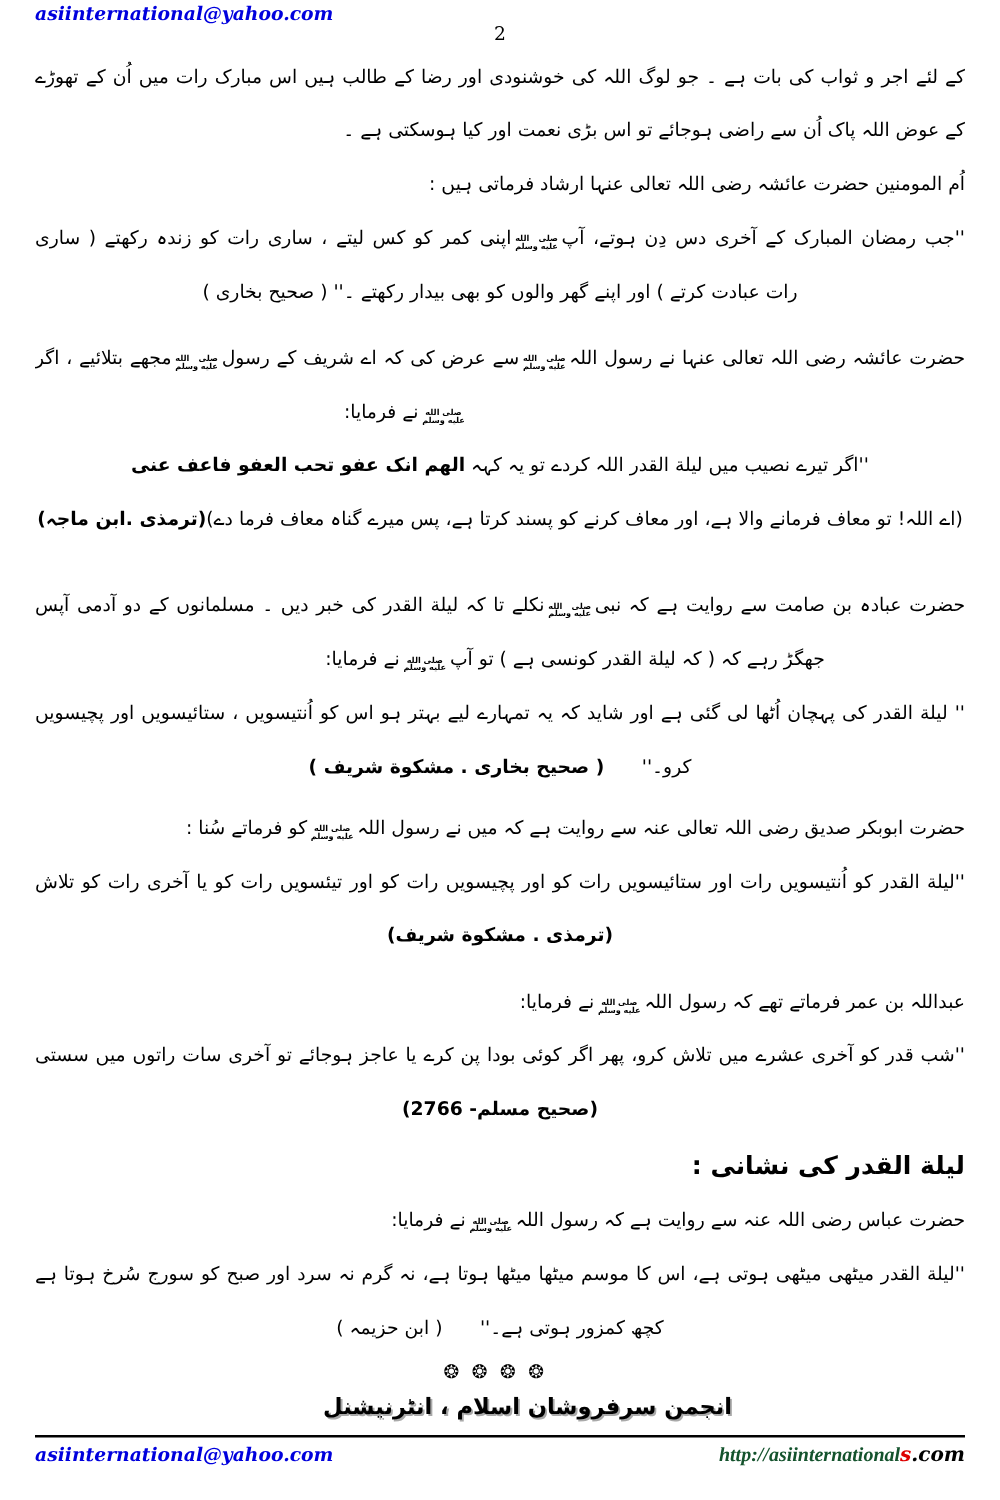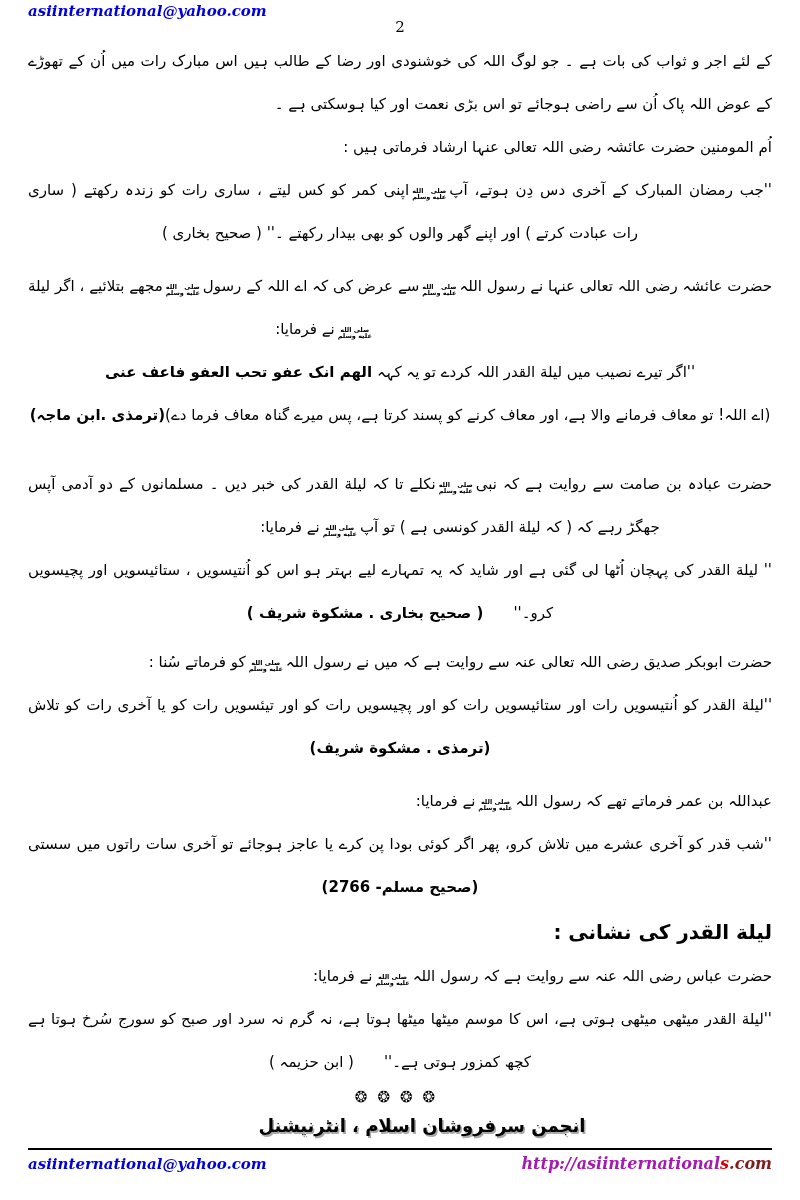--- a/index.html
+++ b/index.html
@@ -42,21 +42,21 @@
     <span class="email-top" style="color: rgb(0, 0, 221);">asiinternational@yahoo.com</span>
     <div class="page-number">2</div>
   </div>
 
   <div class="body" dir="rtl" lang="ur">
       <div class="line stretch"><span class="u">کے لئے اجر و ثواب کی بات ہے ۔ جو لوگ اللہ کی خوشنودی اور رضا کے طالب ہیں اس مبارک رات میں اُن کے تھوڑے سے عمل</span></div>
       <div class="line right"><span class="u">کے عوض اللہ پاک اُن سے راضی ہوجائے تو اس بڑی نعمت اور کیا ہوسکتی ہے ۔</span></div>
       <div class="line right"><span class="u">اُم المومنین حضرت عائشہ رضی اللہ تعالی عنہا ارشاد فرماتی ہیں :</span></div>
       <div class="line stretch"><span class="u">''جب رمضان المبارک کے آخری دس دِن ہوتے، آپ</span><span class="saw"><span>صلى الله</span><span>عليه وسلم</span></span><span class="u">اپنی کمر کو کس لیتے ، ساری رات کو زندہ رکھتے ( ساری</span></div>
       <div class="line center"><span class="u">رات عبادت کرتے ) اور اپنے گھر والوں کو بھی بیدار رکھتے ۔'' ( صحیح بخاری )</span></div>
-      <div class="line stretch" style="margin-top: 10px;"><span class="u">حضرت عائشہ رضی اللہ تعالی عنہا نے رسول اللہ</span><span class="saw"><span>صلى الله</span><span>عليه وسلم</span></span><span class="u">سے عرض کی کہ اے اللہ کے رسول</span><span class="saw"><span>صلى الله</span><span>عليه وسلم</span></span><span class="u">مجھے بتلائیے ، اگر لیلة</span></div>
+      <div class="line stretch" style="margin-top: 10px;"><span class="u">حضرت عائشہ رضی اللہ تعالی عنہا نے رسول اللہ</span><span class="saw"><span>صلى الله</span><span>عليه وسلم</span></span><span class="u">سے عرض کی کہ اے شریف کے رسول</span><span class="saw"><span>صلى الله</span><span>عليه وسلم</span></span><span class="u">مجھے بتلائیے ، اگر لیلة</span></div>
       <div class="line center" style="padding-right: 150px;"><span class="saw"><span>صلى الله</span><span>عليه وسلم</span></span><span class="u">نے فرمایا:</span></div>
       <div class="line center"><span class="u">''اگر تیرے نصیب میں لیلة القدر اللہ کردے تو یہ کہہ </span><span class="b">الھم انک عفو تحب العفو فاعف عنی</span></div>
       <div class="line left"><span class="u">(اے اللہ! تو معاف فرمانے والا ہے، اور معاف کرنے کو پسند کرتا ہے، پس میرے گناہ معاف فرما دے)</span><span class="b">(ترمذی .ابن ماجہ)</span></div>
       <div class="line stretch" style="margin-top: 26px;"><span class="u">حضرت عبادہ بن صامت سے روایت ہے کہ نبی</span><span class="saw"><span>صلى الله</span><span>عليه وسلم</span></span><span class="u">نکلے تا کہ لیلة القدر کی خبر دیں ۔ مسلمانوں کے دو آدمی آپس میں</span></div>
       <div class="line center" style="padding-left: 120px;"><span class="u">جھگڑ رہے کہ ( کہ لیلة القدر کونسی ہے ) تو آپ</span><span class="saw"><span>صلى الله</span><span>عليه وسلم</span></span><span class="u">نے فرمایا:</span></div>
       <div class="line stretch"><span class="u">'' لیلة القدر کی پہچان اُٹھا لی گئی ہے اور شاید کہ یہ تمہارے لیے بہتر ہو اس کو اُنتیسویں ، ستائیسویں اور پچیسویں میں تلاش</span></div>
       <div class="line left"><span class="u">کرو۔''</span><span class="b gap">( صحیح بخاری . مشکوة شریف )</span></div>
       <div class="line right" style="margin-top: 6px;"><span class="u">حضرت ابوبکر صدیق رضی اللہ تعالی عنہ سے روایت ہے کہ میں نے رسول اللہ</span><span class="saw"><span>صلى الله</span><span>عليه وسلم</span></span><span class="u">کو فرماتے سُنا :</span></div>
       <div class="line stretch"><span class="u">''لیلة القدر کو اُنتیسویں رات اور ستائیسویں رات کو اور پچیسویں رات کو اور تیئسویں رات کو یا آخری رات کو تلاش کرو ۔''</span></div>
       <div class="line left"><span class="b">(ترمذی . مشکوة شریف)</span></div>
@@ -70,16 +70,16 @@
     </div>
 
   <div class="ornament-row"><span>❂</span><span>❂</span><span>❂</span><span>❂</span></div>
 
   <div class="org-title" lang="ur">انجمن سرفروشان اسلام ، انٹرنیشنل</div>
 
   <hr class="footer-rule">
 
   <div class="footer">
     <span class="footer-email" style="color: rgb(0, 0, 221);">asiinternational@yahoo.com</span>
-    <span class="footer-url"><span style="color: #a21caf;">http://asiinternational</span><span style="color: rgb(221, 0, 0);">s</span><span style="color: #7f1d1d;">.com</span></span>
+    <span class="footer-url"><span style="color: #14532d; font-family: Liberation Serif, serif;">http://asiinternational</span><span style="color: rgb(221, 0, 0);">s</span><span style="color: #000000;">.com</span></span>
   </div>
 
 </div>
 
 </body></html>

